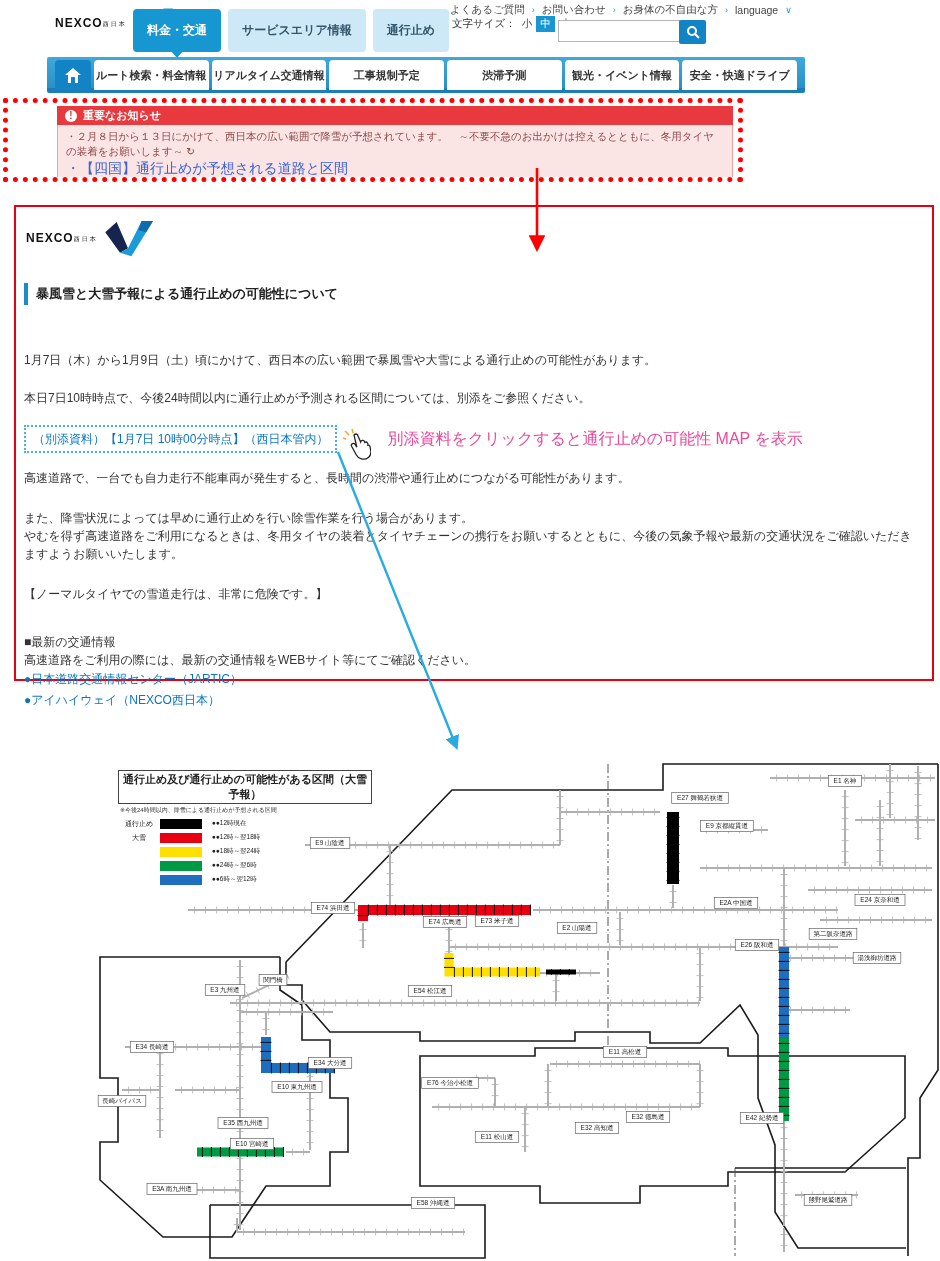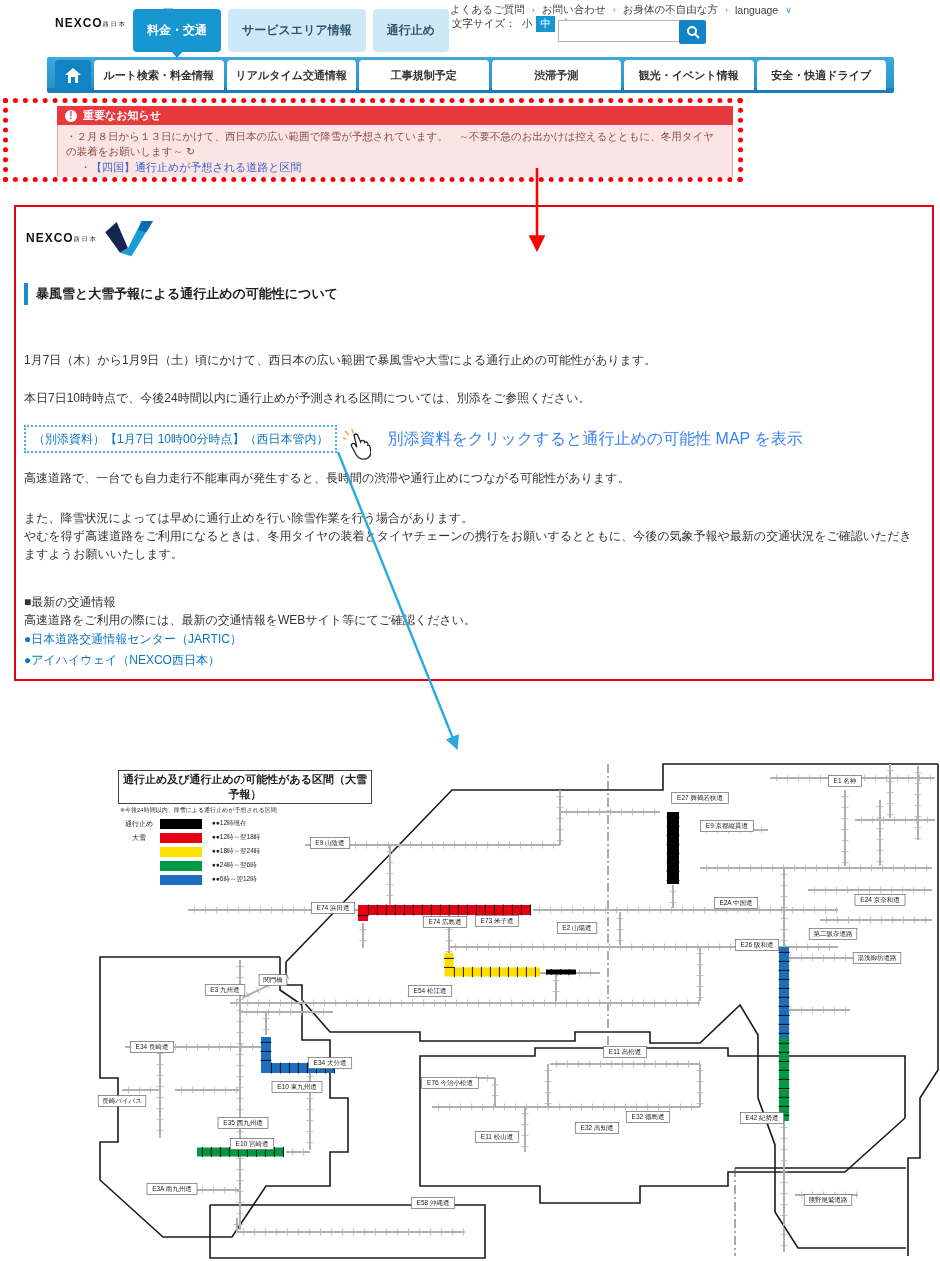--- a/index.html
+++ b/index.html
@@ -23,56 +23,56 @@
   #utility-links .sep{color:#1797d2;font-size:9px;margin:0 3px;}
   #fontsize-row{position:absolute;left:452px;top:16px;font-size:10.5px;display:flex;align-items:center;}
   .fs-opt{margin-left:6px;cursor:pointer;color:#444;}
   .fs-opt.active{background:#1797d2;color:#fff;padding:1px 4px;margin-left:4px;}
   #search-input{position:absolute;left:558px;top:20px;width:112px;height:20px;
         border:1px solid #b5b5b5;font-size:11px;padding:0 4px;}
   #search-button{position:absolute;left:679px;top:20px;width:27px;height:24px;background:#1283c4;
         border:none;border-radius:2px;display:flex;align-items:center;justify-content:center;cursor:pointer;}
 
   
-  #navbar{position:absolute;left:47px;top:57px;width:847px;height:36px;
+  #navbar{position:absolute;left:47px;top:57px;width:758px;height:36px;
         background:linear-gradient(#3fa9dc,#2892c8);border-radius:2px;
         border-bottom:5px solid #1d7db8;box-sizing:border-box;display:flex;gap:3px;padding:3px 8px 0 8px;}
   .nav-home{width:36px;height:30px;background:#1283c4;border-radius:4px 4px 0 0;
         display:flex;align-items:center;justify-content:center;cursor:pointer;}
   .nav-item{flex:1;height:30px;background:#fff;border-radius:4px 4px 0 0;
         display:flex;align-items:center;justify-content:center;
         font-size:11px;font-weight:bold;color:#333;cursor:pointer;white-space:nowrap;}
 
   
   #notice-wrap{position:absolute;left:3px;top:98px;width:740px;height:84px;
         border:5px dotted #ff0000;box-sizing:border-box;overflow:hidden;}
   #notice-box{position:absolute;left:49px;top:3px;width:676px;}
   #notice-head{background:#e8393f;color:#fff;font-size:11px;font-weight:bold;
         padding:2px 8px;display:flex;align-items:center;gap:6px;}
   .bang{display:inline-block;width:12px;height:12px;border-radius:50%;background:#fff;color:#e8393f;
         font-size:10px;font-weight:bold;text-align:center;line-height:12px;}
   #notice-body{background:#fbe4e4;border:1px solid #e8a0a0;border-top:none;padding:4px 8px 2px 8px;
         font-size:10.5px;line-height:1.45;color:#8d4a4a;}
-  .notice-link{color:#3d64cc;margin-left:14px;font-size:11px;line-height:1.55;cursor:pointer;}
+  .notice-link{color:#3d64cc;margin-left:0;font-size:14px;line-height:1.55;cursor:pointer;font-family:Liberation Mono, monospace;}
 
   
   #click-note{position:absolute;left:565px;top:227px;font-size:17px;color:#222;}
   #overlay{position:absolute;left:0;top:0;width:940px;height:1261px;pointer-events:none;z-index:30;}
 
   
   #panel{position:absolute;left:14px;top:205px;width:920px;height:476px;
         border:2px solid #e60012;box-sizing:border-box;background:#fff;}
   #panel-logo{position:absolute;left:10px;top:10px;display:flex;align-items:center;gap:5px;}
   #article-title{position:absolute;left:8px;top:76px;border-left:4px solid #1b8dc6;
         padding:2px 0 2px 8px;font-size:13px;font-weight:bold;color:#222;}
   #article-body{position:absolute;left:8px;top:144px;width:900px;font-size:12px;line-height:1.5;color:#333;}
   #article-body p{margin:0;}
   .att-row{display:flex;align-items:center;margin-top:16px;}
   #attachment-link{border:2px dotted #45b1e8;padding:3px 7px;font-size:12px;color:#0b76c0;cursor:pointer;}
-  #map-note{font-size:16px;color:#3b82f6;margin-left:16px;}
+  #map-note{font-size:16px;color:#ec4899;margin-left:16px;}
   .hand{margin-left:6px;position:relative;top:6px;}
   #info-heading{margin-top:30px !important;}
   .art-link{color:#0b76c0;font-size:12px;line-height:1.75;cursor:pointer;}
 
   
   #map-container{position:absolute;left:0;top:758px;width:940px;height:503px;}
   #mapsvg{position:absolute;left:0;top:0;}
   #legend{position:absolute;left:118px;top:12px;width:254px;}
   #legend-title{border:1px solid #444;background:#fff;text-align:center;
         font-size:11px;font-weight:bold;color:#222;padding:1px 2px;}
@@ -190,20 +190,21 @@
               <line x1="3" y1="10" x2="0" y2="9"></line>
             </g>
           <path d="M11 6 q2 -2 3.6 0 l3 7 q0.5 -2 2.4 -1.6 q1.8 0.4 1.8 2 q1.6 -1 2.6 0.4 q0.9 1.2 0.4 2.4 q1.8 -0.4 2.2 1.4 l0.8 4.5 q0.6 4 -2.4 6.4 q-3 2.4 -7 1.4 q-3.4 -0.8 -5.2 -4.2 l-4.6 -8.4 q-0.9 -1.8 0.9 -2.7 q1.6 -0.8 2.7 0.9 l1.6 2.6 z" fill="#fff" stroke="#222" stroke-width="1.3"></path>
         </svg>
         <span id="map-note">別添資料をクリックすると通行止めの可能性 MAP を表示</span>
       </div>
 
       <p style="margin-top:14px;">高速道路で、一台でも自力走行不能車両が発生すると、長時間の渋滞や通行止めにつながる可能性があります。</p>
       <p style="margin-top:22px;">また、降雪状況によっては早めに通行止めを行い除雪作業を行う場合があります。</p>
       <p>やむを得ず高速道路をご利用になるときは、冬用タイヤの装着とタイヤチェーンの携行をお願いするとともに、今後の気象予報や最新の交通状況をご確認いただきますようお願いいたします。</p>
+      <p style="margin-top:22px;">【ノーマルタイヤでの雪道走行は、非常に危険です。】</p>
       <p id="info-heading">■最新の交通情報</p>
       <p>高速道路をご利用の際には、最新の交通情報をWEBサイト等にてご確認ください。</p>
       <div id="article-links">
           <div class="art-link">●日本道路交通情報センター（JARTIC）</div>
           <div class="art-link">●アイハイウェイ（NEXCO西日本）</div>
         </div>
     </div>
   </div>
 
   <div id="map-container">

